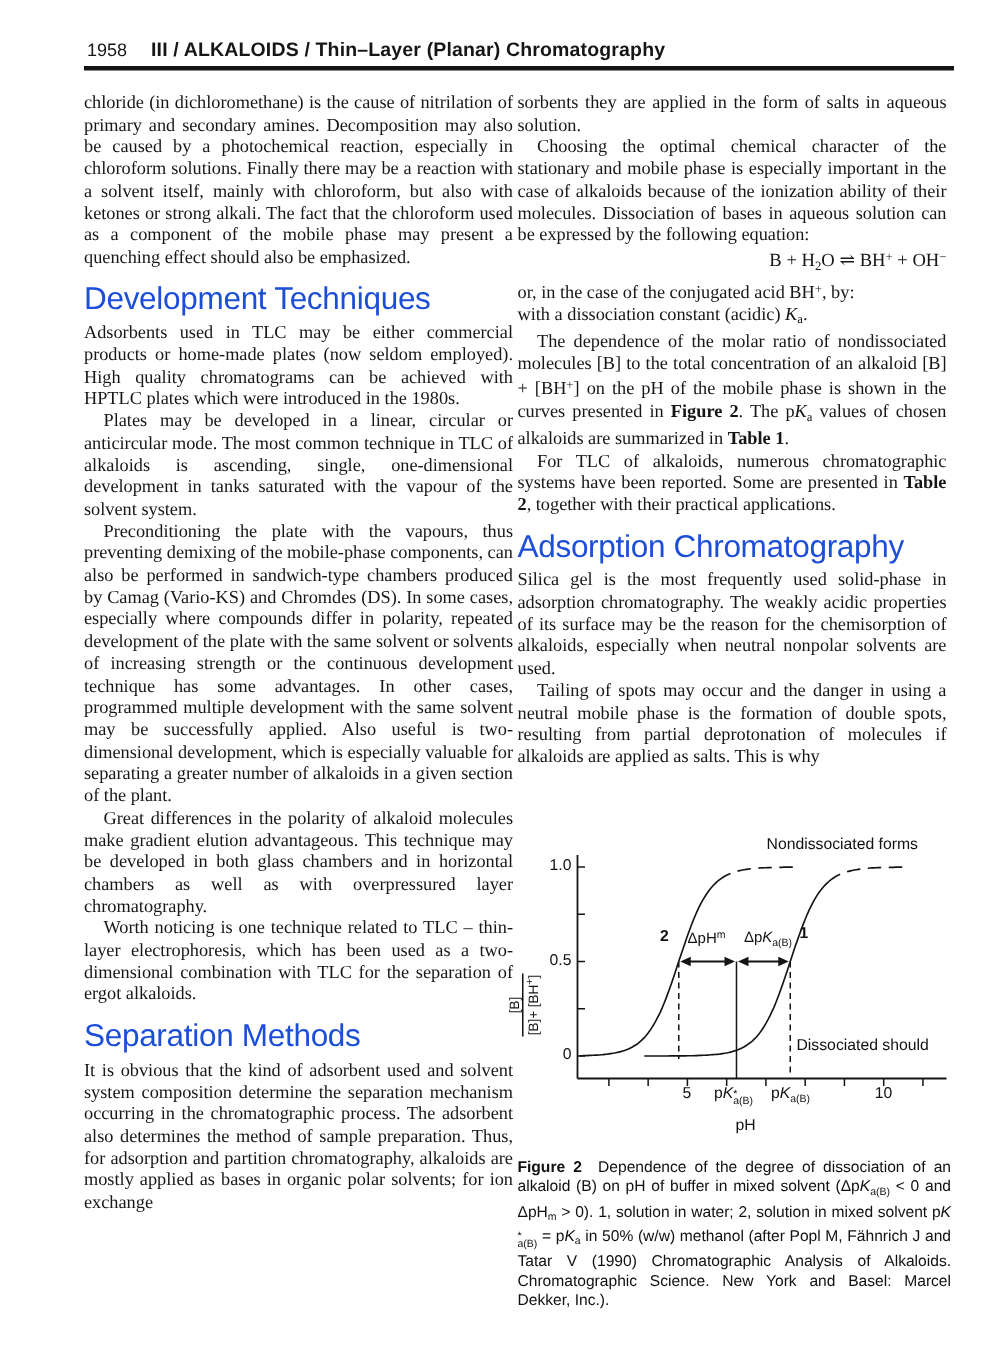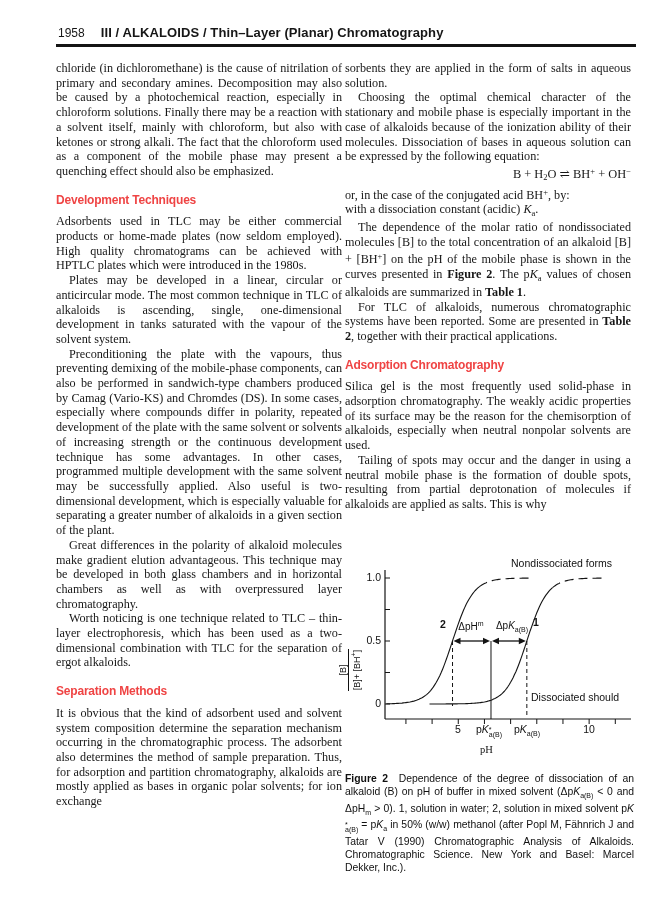--- a/index.html
+++ b/index.html
@@ -11,41 +11,41 @@
   .pgnum{margin-right:16px;}
   .htitle{font-weight:bold;font-size:13px;letter-spacing:0.1px;}
   .hrule{position:absolute;left:56px;top:44px;width:580px;height:2.6px;background:#141414;}
   
   .col{position:absolute;top:61px;width:286px;text-align:justify;
        font-size:12.2px;line-height:14.7px;}
   .colL{left:56px;}
   .colR{left:345px;}
   p.body{margin:0;}
   p.ind{text-indent:13px;}
-  .shead{font-family:"Liberation Sans","DejaVu Sans",sans-serif;font-weight:bold;
-         font-size:12px;margin:14px 0 7px 0;text-align:left;letter-spacing:-0.2px;color:#ef4444;}
+  .shead{font-family:"Liberation Sans","DejaVu Sans",sans-serif;font-weight:normal;
+         font-size:21px;margin:14px 0 7px 0;text-align:left;letter-spacing:-0.2px;color:#1d4ed8;}
   .eq{margin:8px 0;text-align:right;font-size:12.4px;
       font-family:"Liberation Serif","DejaVu Serif","DejaVu Sans",serif;}
   sup{font-size:8.5px;vertical-align:3.5px;}
   sub{font-size:8.5px;vertical-align:-2.5px;}
   
   .figure{position:absolute;left:345px;top:556px;width:300px;height:214px;
           font-family:"Liberation Sans","DejaVu Sans",sans-serif;font-size:10.5px;color:#111;}
   .figure svg{position:absolute;left:0;top:0;}
   .flabel{position:absolute;white-space:nowrap;}
   .l-nond{top:1px;right:33px;}
   .l-diss{top:135px;left:186px;}
   .l-y1{top:15px;left:12px;width:24px;text-align:right;}
   .l-y05{top:78px;left:12px;width:24px;text-align:right;}
   .l-y0{top:141px;left:12px;width:24px;text-align:right;}
   .l-x5{top:167px;left:103px;width:20px;text-align:center;}
   .l-x10{top:167px;left:234px;width:20px;text-align:center;}
   .l-pks{top:167px;left:127px;width:34px;text-align:center;}
   .l-pk{top:167px;left:166px;width:32px;text-align:center;}
-  .l-ph{top:188px;left:135px;width:34px;text-align:left;font-family:Liberation Serif, serif;}
+  .l-ph{top:188px;left:135px;width:34px;text-align:center;}
   .l-dphm{top:64px;left:106px;width:40px;text-align:center;font-size:10px;}
   .l-dpk{top:64px;left:147px;width:40px;text-align:center;font-size:10px;}
   .l-c2{top:62px;left:95px;font-weight:bold;}
   .l-c1{top:60px;left:188px;font-weight:bold;}
   .figure sub,.figure sup{font-size:7px;}
   .stack{display:inline-block;vertical-align:-4px;text-align:left;line-height:4.6px;font-size:7px;}
   .stack span{display:block;}
   .frac{position:absolute;left:-23px;top:99px;width:62px;height:30px;
         transform:rotate(-90deg);text-align:center;font-size:9px;line-height:10px;}
   .frin{display:inline-block;}

